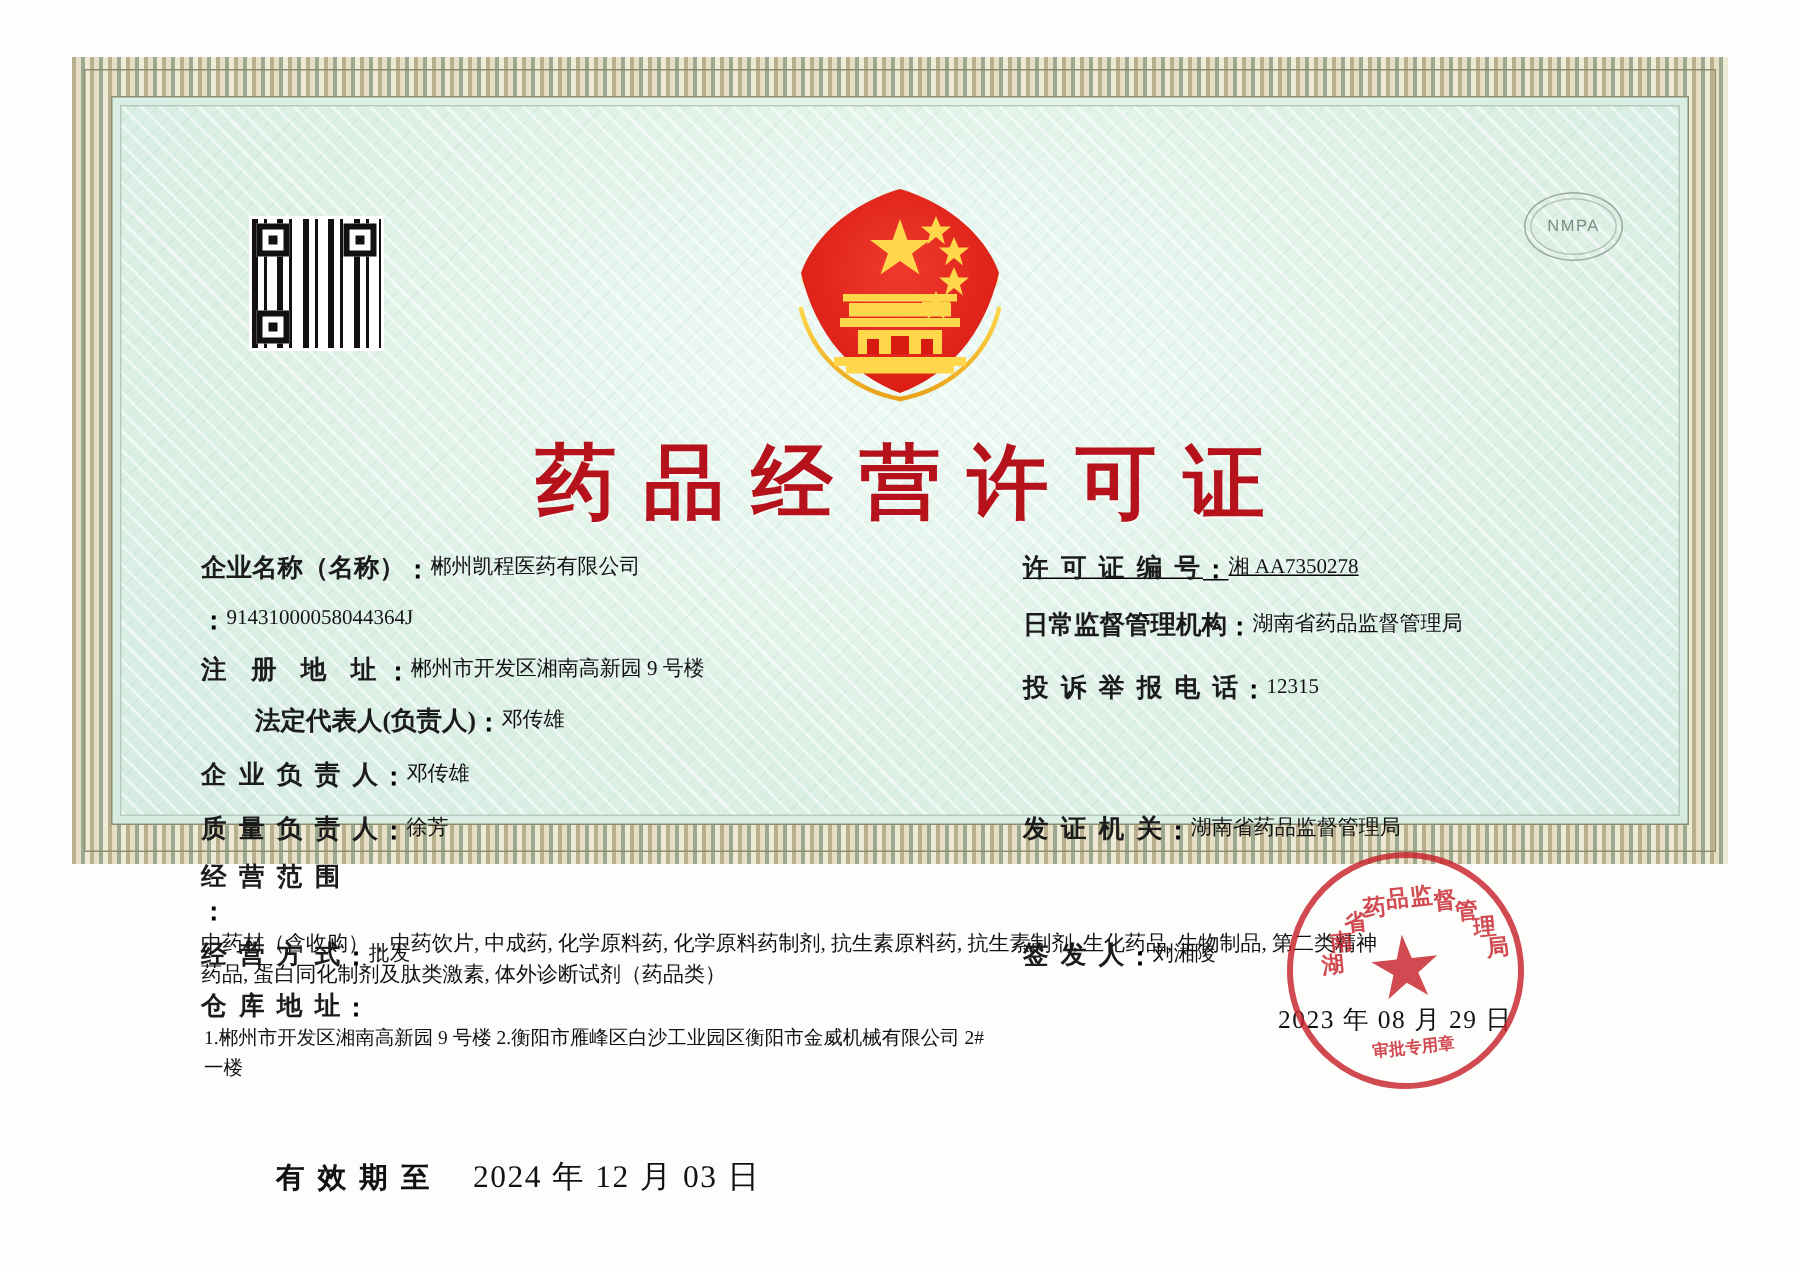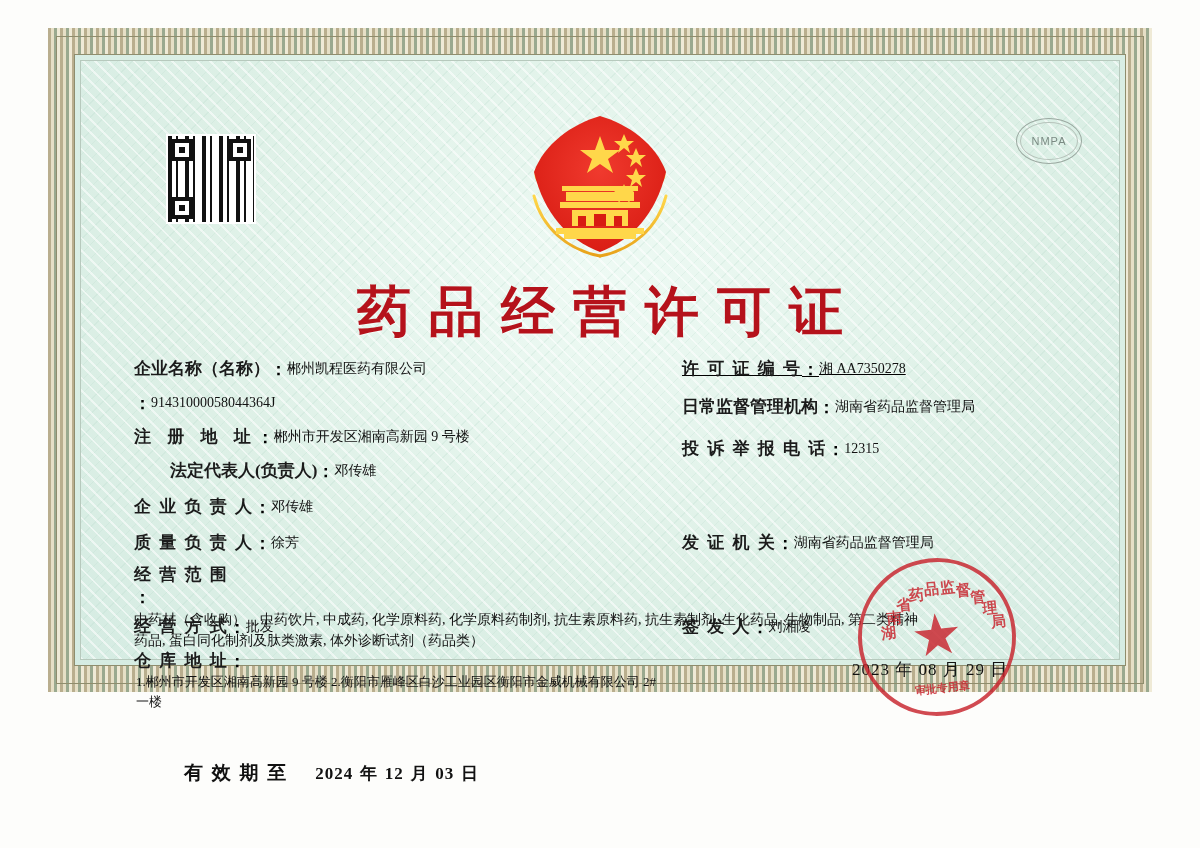--- a/index.html
+++ b/index.html
@@ -16,23 +16,23 @@
   .page {
     position: relative;
     width: 1200px;
     height: 848px;
     background: #fdfdfb;
   }
   
   .cert {
     position: absolute;
     left: 48px;
-    top: 28px;
+    top: 38px;
     width: 1104px;
-    height: 664px;
+    height: 538px;
     background: #e8f5ef;
     background-image:
       radial-gradient(ellipse at 50% 38%, #eefaf4 0%, #ddf0e6 55%, #d4ebe2 100%);
     box-sizing: border-box;
     border-radius: 26px;
   }
   
   .border-band {
     position: absolute;
     box-sizing: border-box;
@@ -274,22 +274,22 @@
     position: absolute;
     left: 136px;
     top: 732px;
     font-size: 19px;
     font-weight: bold;
     color: #111;
     letter-spacing: 2px;
     white-space: nowrap;
   }
   .validity .d {
-    font-weight: bold;
-    font-size: 17px;
+    font-weight: normal;
+    font-size: 21px;
     letter-spacing: 1px;
   }
 
   
   .footer {
     position: absolute;
     left: 0; right: 0;
     top: 814px;
     text-align: center;
     font-size: 15px;

